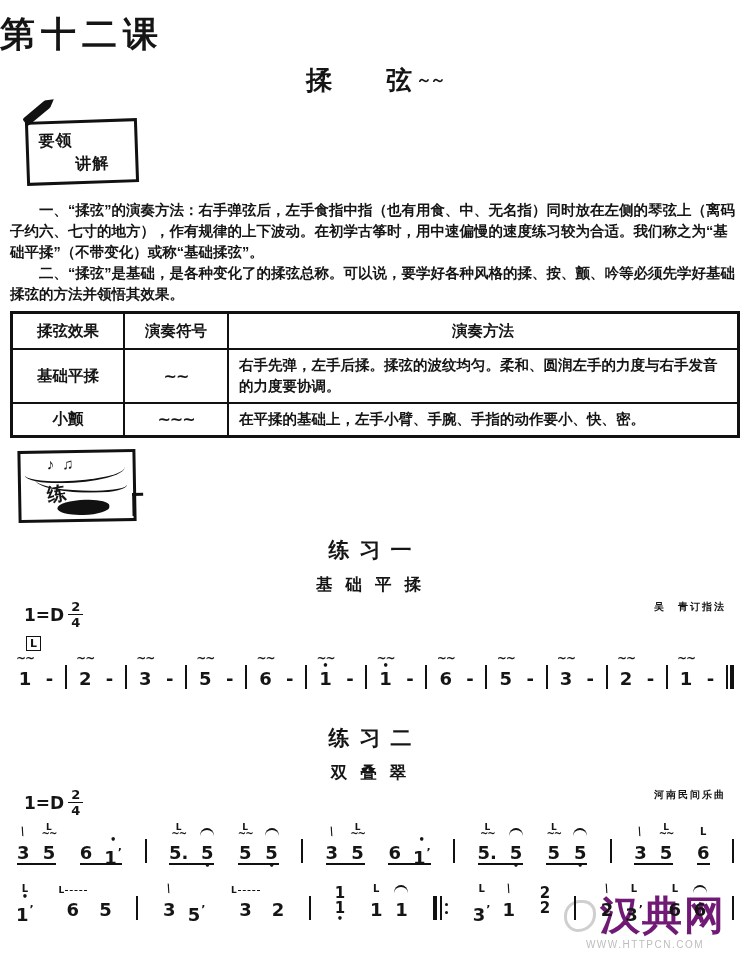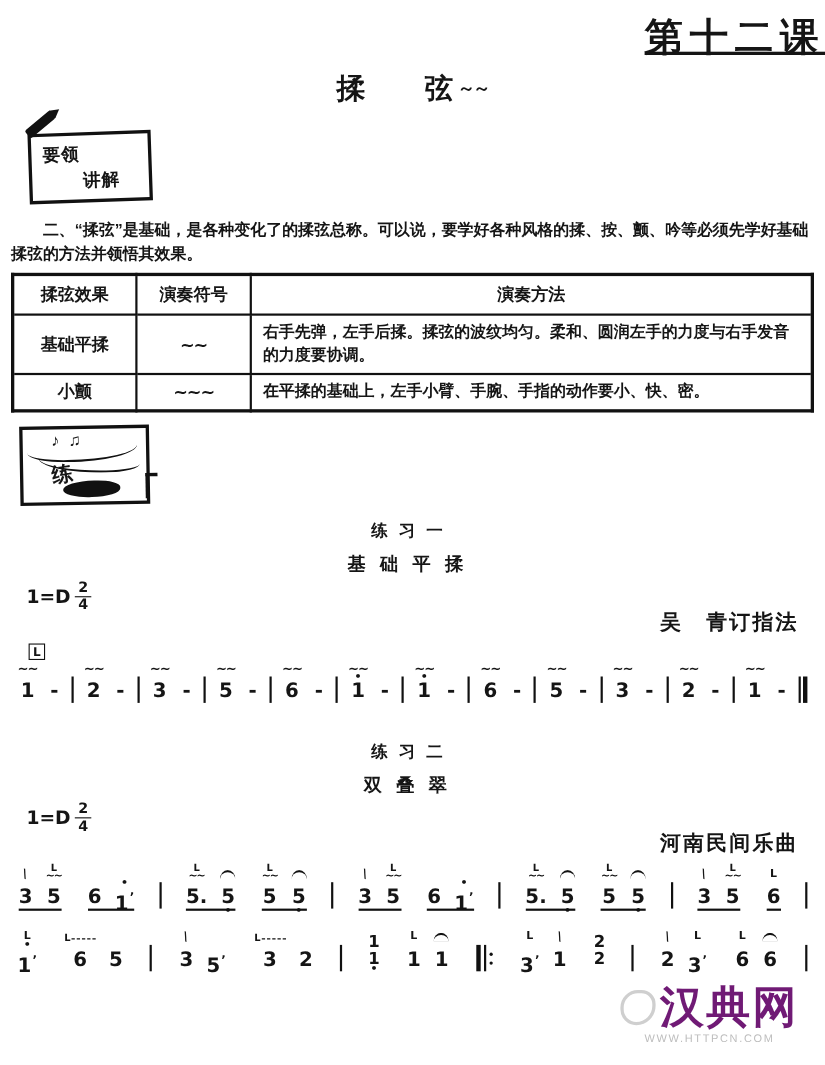--- a/index.html
+++ b/index.html
@@ -2,21 +2,21 @@
 <html><head>
 <meta charset="utf-8">
 <style>
   html,body{margin:0;padding:0;}
   body{
     width:750px;height:968px;background:#fff;color:#151515;
     font-family:"Liberation Sans","DejaVu Sans",sans-serif;
     position:relative;overflow:hidden;
   }
   
-  .title{margin-top:12px;text-align:right;font-size:35px;font-weight:bold;letter-spacing:6px;height:44px;line-height:44px;text-decoration:underline;}
+  .title{margin-top:12px;text-align:left;font-size:35px;font-weight:bold;letter-spacing:6px;height:44px;line-height:44px;}
   .subtitle{margin-top:6px;text-align:center;font-size:26px;font-weight:bold;letter-spacing:14px;height:36px;line-height:36px;}
   .subtitle .wave-suffix{font-size:16px;letter-spacing:-2px;vertical-align:4px;margin-left:-10px;}
   
   .badge-wrap{margin:20px 0 0 26px;height:66px;position:relative;width:130px;}
   .badge{position:absolute;left:0;top:2px;width:106px;height:58px;border:3px solid #111;background:#fff;transform:rotate(-2deg);}
   .badge .l1{position:absolute;top:7px;left:10px;font-size:16px;font-weight:bold;letter-spacing:1px;}
   .badge .l2{position:absolute;bottom:6px;left:46px;font-size:16px;font-weight:bold;letter-spacing:1px;}
   .pen{position:absolute;left:-6px;top:-16px;width:30px;height:9px;background:#111;border-radius:2px;transform:rotate(-38deg);}
   .pen:after{content:"";position:absolute;right:-7px;top:0;border-left:8px solid #111;border-top:5px solid transparent;border-bottom:4px solid transparent;}
   
@@ -32,28 +32,28 @@
   .sym-line{display:block;font-weight:bold;font-size:16px;line-height:9px;letter-spacing:-1px;font-family:"DejaVu Sans",sans-serif;}
   
   .practice-icon{margin:12px 0 0 18px;width:112px;height:66px;border:3px solid #111;position:relative;transform:rotate(-1deg);background:#fff;}
   .practice-icon .curve1{position:absolute;top:6px;left:4px;width:100px;height:22px;border-bottom:2px solid #111;border-radius:0 0 70% 40%;}
   .practice-icon .curve2{position:absolute;top:18px;left:14px;width:92px;height:20px;border-bottom:2px solid #111;border-radius:0 0 40% 80%;}
   .practice-icon .notes-glyphs{position:absolute;top:2px;left:26px;font-size:15px;font-weight:bold;letter-spacing:8px;}
   .practice-icon .lian{position:absolute;top:28px;left:26px;font-size:19px;font-weight:bold;transform:rotate(-8deg);}
   .practice-icon .blob{position:absolute;bottom:4px;left:36px;width:52px;height:15px;background:#111;border-radius:60% 45% 55% 50%;}
   .practice-icon .zig{position:absolute;right:-10px;bottom:2px;width:8px;height:20px;border-left:3px solid #111;border-top:3px solid #111;}
   
-  .ex-head{margin-top:14px;text-align:center;font-size:15px;font-weight:bold;letter-spacing:10px;}
+  .ex-head{margin-top:14px;text-align:center;font-size:21px;font-weight:bold;letter-spacing:10px;}
   .ex-sub{margin-top:10px;text-align:center;font-size:16.5px;font-weight:bold;letter-spacing:13px;}
   .keyrow{margin:4px 24px 0;display:flex;justify-content:space-between;align-items:flex-start;font-weight:bold;}
   .keysig{font-size:17px;display:flex;align-items:center;gap:4px;font-family:"DejaVu Sans",sans-serif;}
   .frac{display:inline-flex;flex-direction:column;align-items:center;font-size:13px;line-height:1;}
   .frac .ftop{border-bottom:1.5px solid #111;padding:0 3px 1px;}
   .frac .fbot{padding-top:1px;}
-  .credit{font-size:19px;letter-spacing:2px;margin-top:25px;}
+  .credit{font-size:10px;letter-spacing:2px;}
   .handrow{margin:4px 0 0 26px;height:16px;}
   .boxL{display:inline-block;border:1.5px solid #111;padding:0 3px;font-size:11px;font-weight:bold;line-height:13px;font-family:"DejaVu Sans",sans-serif;}
   
   .mline{display:flex;justify-content:space-between;align-items:flex-start;margin:0 16px;position:relative;z-index:2;}
   .mline1{margin-top:0;}
   .mline2{margin-top:6px;}
   .mline3{margin-top:10px;}
   .nt{display:inline-flex;flex-direction:column;align-items:center;min-width:12px;font-family:"DejaVu Sans",sans-serif;}
   .nt-mark{height:14px;display:flex;flex-direction:column;align-items:center;justify-content:flex-end;font-weight:bold;}
   .mk-wave{font-size:12px;letter-spacing:-1px;line-height:10px;}
@@ -98,20 +98,21 @@
 
 <div class="badge-wrap">
   <div class="badge">
     <span class="pen"></span>
     <span class="l1">要领</span>
     <span class="l2">讲解</span>
   </div>
 </div>
 
 <div class="paras">
+  <p>一、“揉弦”的演奏方法：右手弹弦后，左手食指中指（也有用食、中、无名指）同时放在左侧的琴弦上（离码子约六、七寸的地方），作有规律的上下波动。在初学古筝时，用中速偏慢的速度练习较为合适。我们称之为“基础平揉”（不带变化）或称“基础揉弦”。</p>
   <p>二、“揉弦”是基础，是各种变化了的揉弦总称。可以说，要学好各种风格的揉、按、颤、吟等必须先学好基础揉弦的方法并领悟其效果。</p>
 </div>
 
 <table class="tech">
   <thead>
     <tr>
       <th>揉弦效果</th>
       <th>演奏符号</th>
       <th>演奏方法</th>
     </tr>

